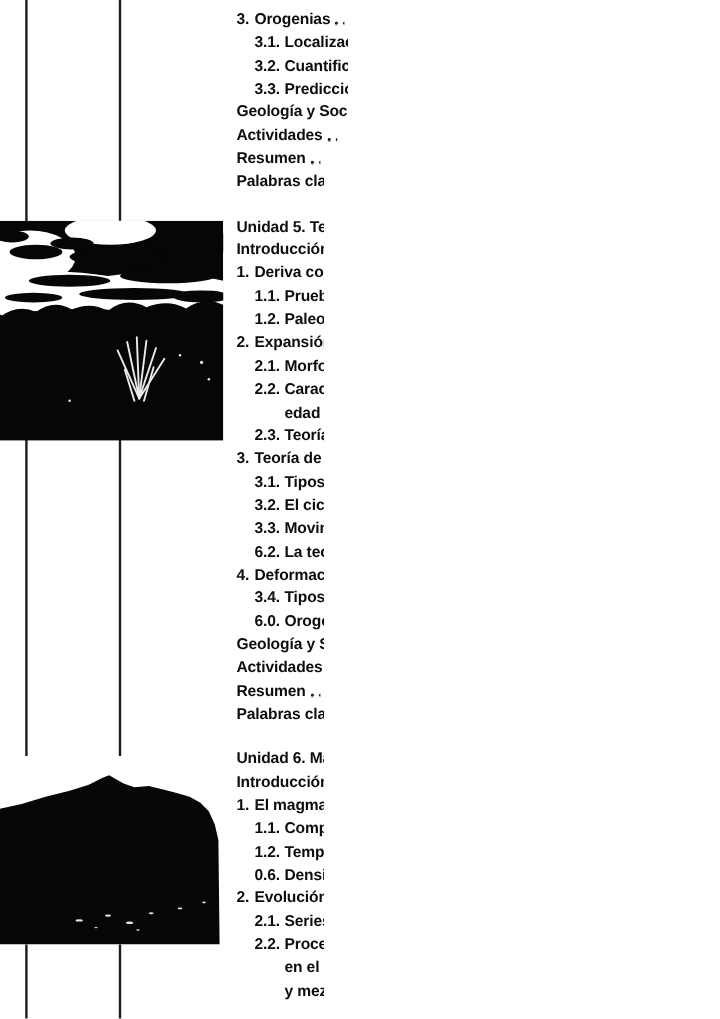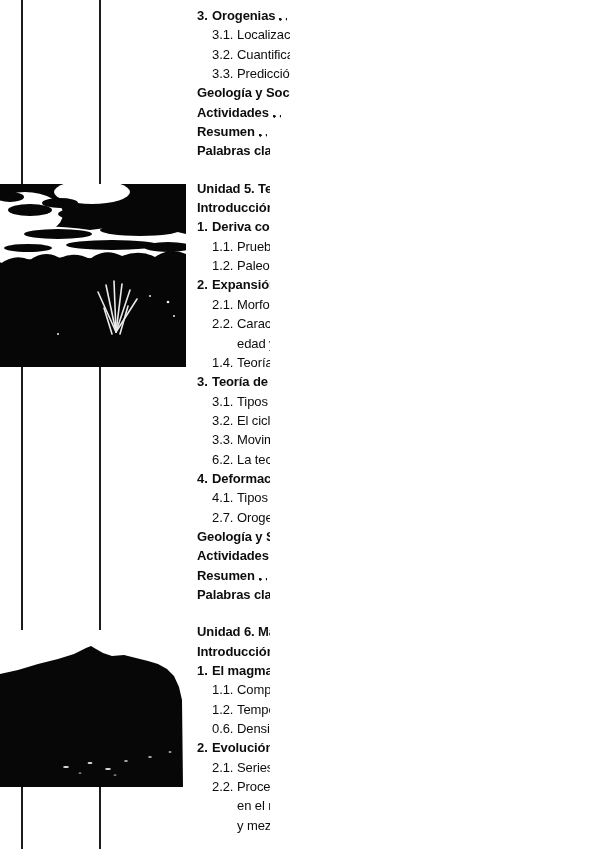--- a/index.html
+++ b/index.html
@@ -19,21 +19,21 @@
   .vline.right{left:99px;}
   .photo{position:absolute;left:0;z-index:2;line-height:0;}
   .photo.one{top:184px;width:186px;height:183px;}
   .photo.two{top:630px;width:186px;height:157px;background:#ffffff;}
   .toc{
     position:absolute;left:197px;top:6px;width:396px;z-index:3;
   }
   .row{
     display:flex;align-items:baseline;
     height:19.35px;line-height:19.35px;
-    font-size:13px;letter-spacing:-0.1px;white-space:nowrap;
+    font-size:13px;letter-spacing:-0.1px;white-space:nowrap;font-weight:bold;
   }
   .row.unit,.row.h1{font-weight:700;}
   .row .num{flex:none;}
   .row.h1 .num{width:15px;}
   .row.h2{padding-left:15px;}
   .row.h2 .num{width:25px;}
   .row.cont{padding-left:40px;}
   .row .label{flex:none;}
   .row .dots{
     flex:1 1 auto;min-width:8px;align-self:stretch;
@@ -207,21 +207,21 @@
       <span class="label">Características de la corteza oceánica:</span>
 
     </div>
       <div class="row cont">
 
       <span class="label">edad y anomalías magnéticas</span>
       <span class="dots"></span>
       <span class="page">137</span>
     </div>
       <div class="row h2">
-      <span class="num">1.4.</span>
+      <span class="num">2.3.</span>
       <span class="label">Teoría de la expansión de los fondos oceánicos</span>
       <span class="dots"></span>
       <span class="page">139</span>
     </div>
       <div class="row h1">
       <span class="num">3.</span>
       <span class="label">Teoría de la tectónica de placas</span>
       <span class="dots"></span>
       <span class="page">141</span>
     </div>
@@ -249,27 +249,27 @@
       <span class="dots"></span>
       <span class="page">150</span>
     </div>
       <div class="row h1">
       <span class="num">4.</span>
       <span class="label">Deformación litosférica y orógenos</span>
       <span class="dots"></span>
       <span class="page">150</span>
     </div>
       <div class="row h2">
-      <span class="num">4.1.</span>
+      <span class="num">3.4.</span>
       <span class="label">Tipos de orógenos</span>
       <span class="dots"></span>
       <span class="page">152</span>
     </div>
       <div class="row h2">
-      <span class="num">2.7.</span>
+      <span class="num">6.0.</span>
       <span class="label">Orogenias</span>
       <span class="dots"></span>
       <span class="page">154</span>
     </div>
       <div class="row unit">
 
       <span class="label">Geología y Sociedad</span>
       <span class="dots"></span>
       <span class="page">155</span>
     </div>

